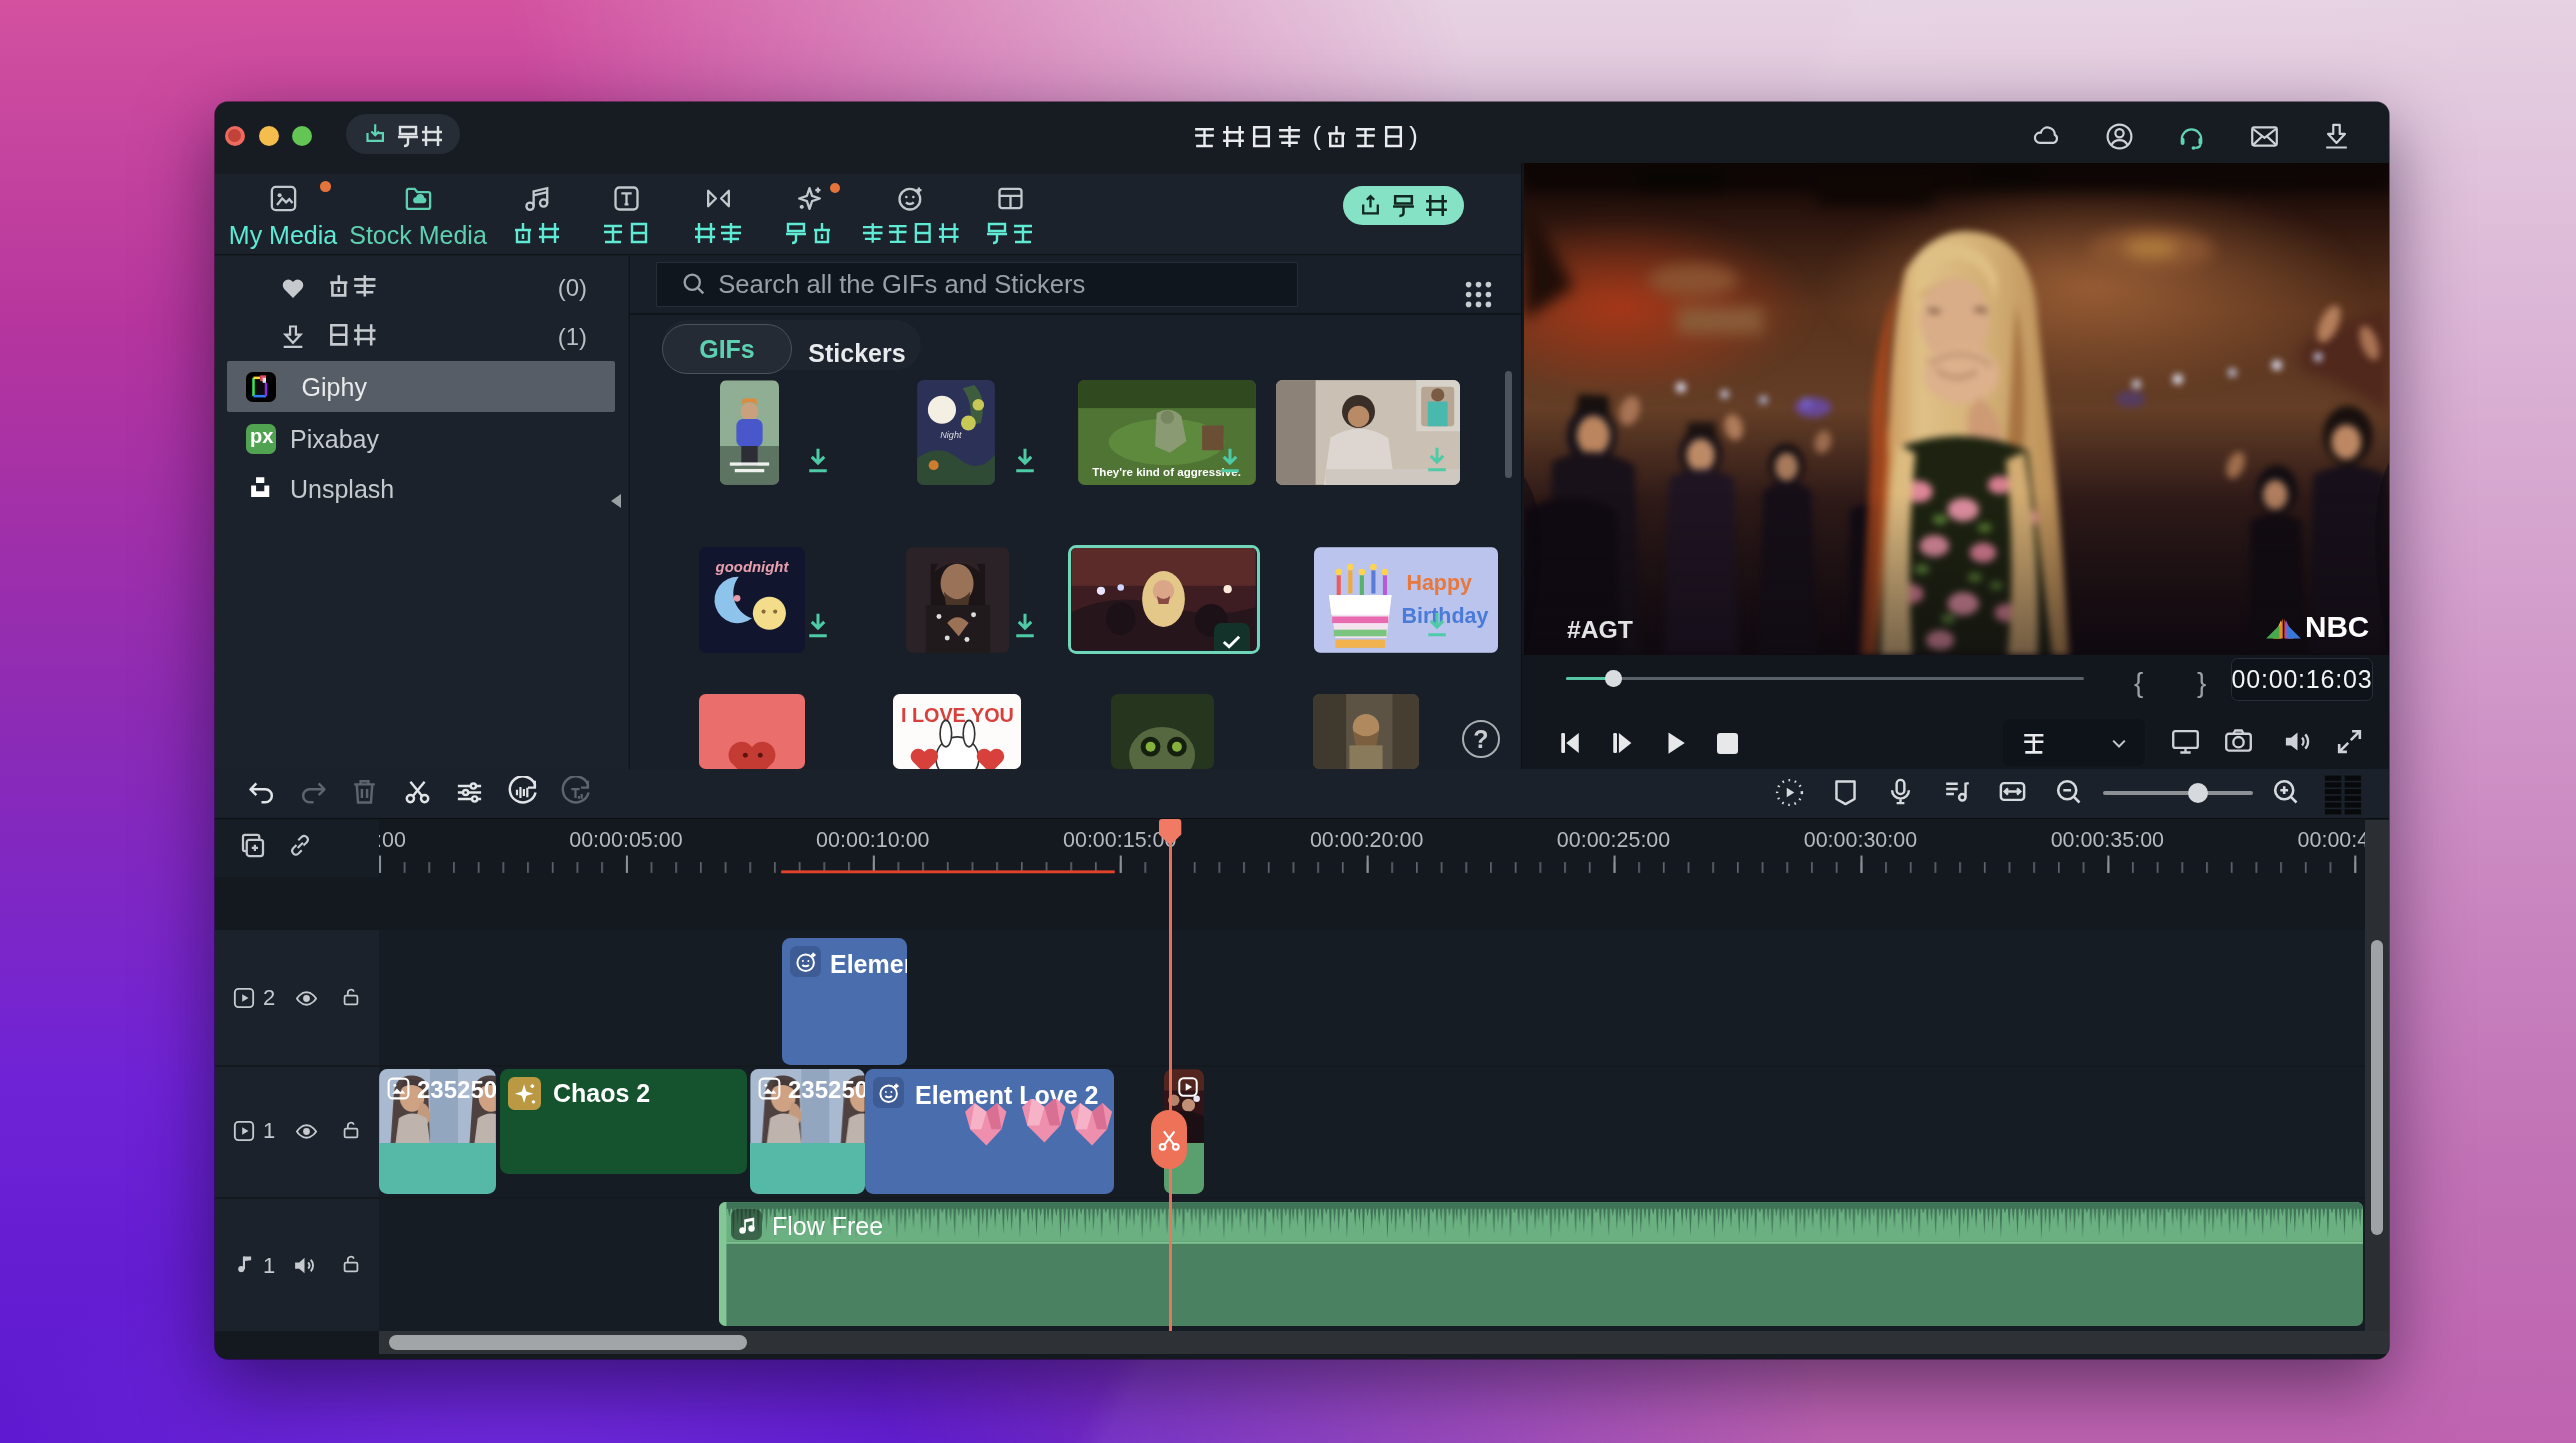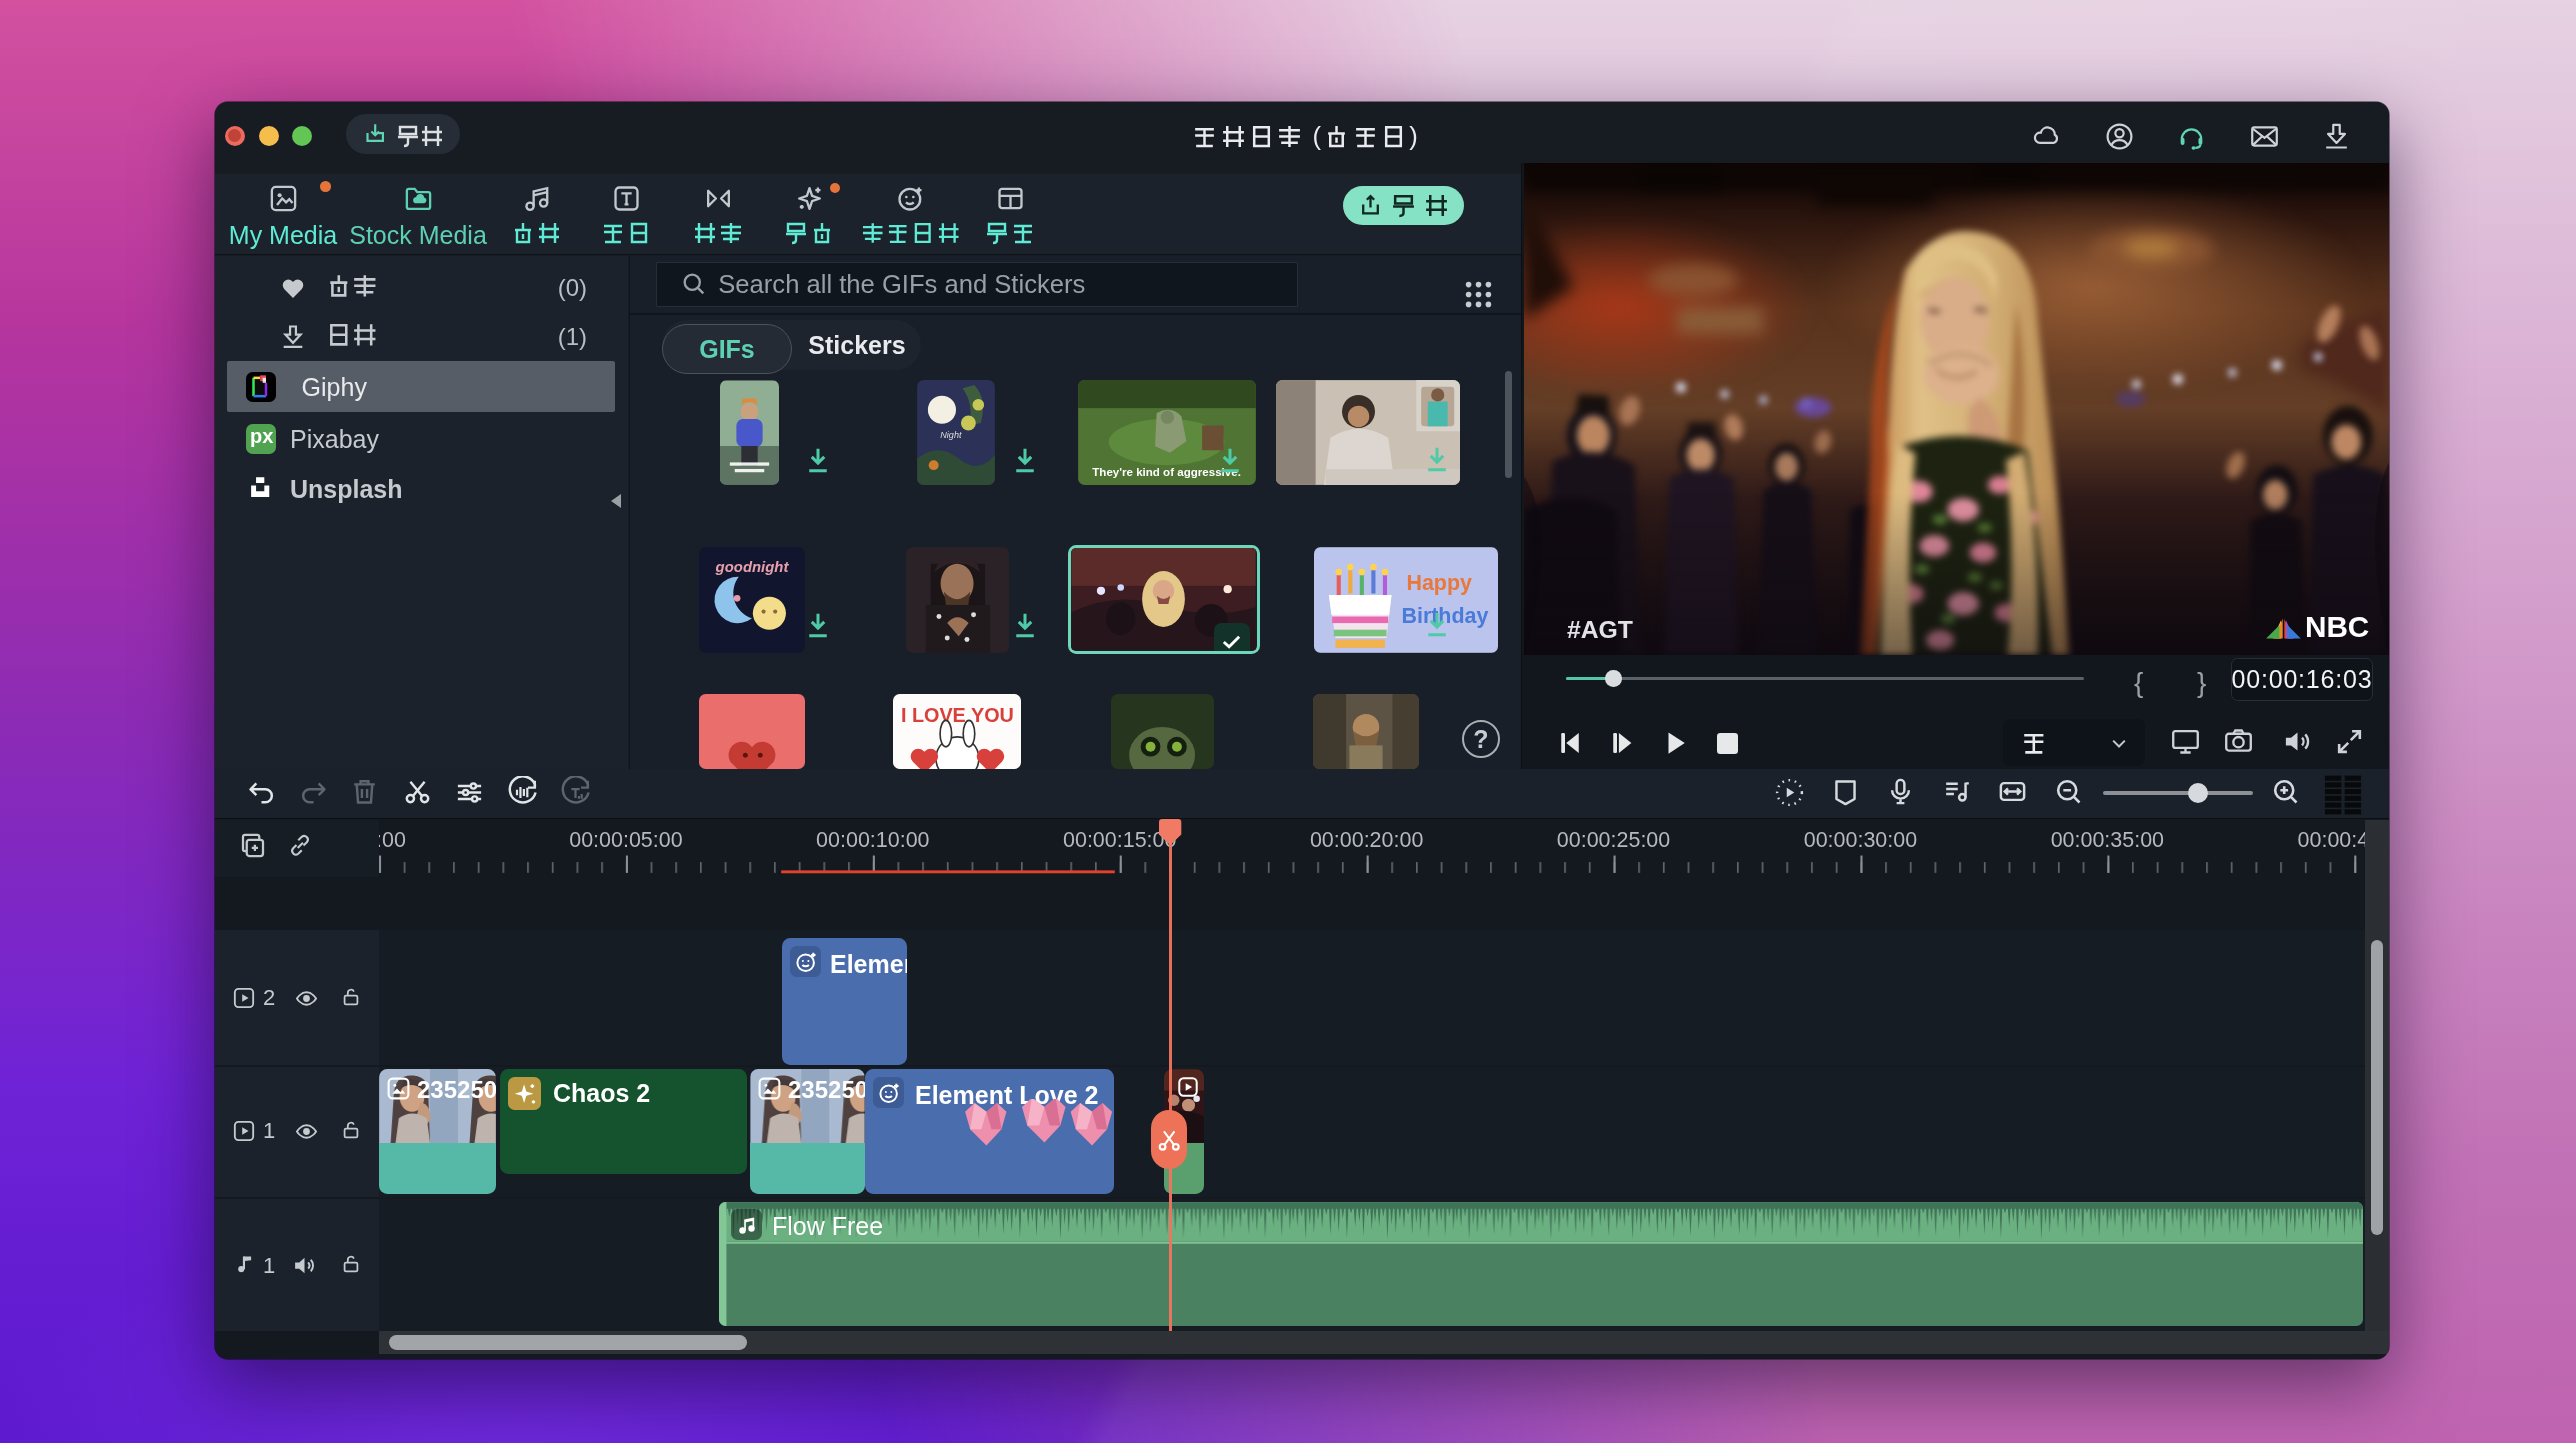--- a/index.html
+++ b/index.html
@@ -34,21 +34,21 @@
   .scount { position:absolute; right:41px; font-size:24px; color:#b9bec3; }
   #giphyrow { position:absolute; left:11.6px; top:105px; width:388px; height:51px; background:#565d66; border-radius:2px; }
   .sq { position:absolute; width:30px; height:30px; border-radius:6.6px; }
   .slabel { font-size:25px; color:#e8eaec; }
   
   #gifpanel { position:absolute; left:414px; top:154px; width:892px; height:513px; background:#191f28; border-left:1.7px solid #10151b; }
   #searchbox { position:absolute; left:25.6px; top:5.8px; width:642px; height:45px; background:#10161d; border:0.8px solid #262e37; border-radius:1px; display:flex; align-items:center; }
   #searchbox span { color:#989fa7; font-size:25.6px; margin-left:10.7px; }
   #pillrow { position:absolute; left:32px; top:64px; width:259px; height:50px; background:#1d242d; border-radius:25px; }
   #gifspill { position:absolute; left:0; top:4px; width:130px; height:50px; border:1.7px solid #4a525c; background:#242b34; border-radius:25px; color:#5ed0b2; font-weight:700; font-size:25px; display:flex; align-items:center; justify-content:center; }
-  #stickpill { position:absolute; left:130px; top:0; width:130px; height:50px; color:#e8eaed; font-weight:700; font-size:25px; display:flex; align-items:center; justify-content:center; }
+  #stickpill { position:absolute; left:130px; top:8px; width:130px; height:50px; color:#e8eaed; font-weight:700; font-size:25px; display:flex; align-items:center; justify-content:center; }
   .thumb { position:absolute; border-radius:6.6px; overflow:hidden; }
   .dlarrow { position:absolute; width:30px; height:30px; }
   
   #preview { position:absolute; left:1306px; top:61px; width:868px; height:606px; background:#12171e; border-left:1.7px solid #0b0f14; }
   #timecode { position:absolute; left:709px; top:495px; width:142px; height:43px; background:#0e1319; border:0.8px solid #272e37; border-radius:6.6px; color:#f2f4f5; font-size:25px; display:flex; align-items:center; justify-content:center; letter-spacing:0.8px;}
   #fullbox { position:absolute; left:481px; top:556px; width:142px; height:47px; background:#0e1319; border-radius:6.6px; }
   
   #timeline { position:absolute; left:0; top:667px; width:2174px; height:590px; background:#14191f; }
   #ttoolbar { position:absolute; left:0; top:0; width:100%; height:50px; background:#1a212a; border-bottom:1.7px solid #0c1014; }
   #ruler { position:absolute; left:164px; top:51px; width:1986px; height:57px; background:#14191f; overflow:hidden; }
@@ -347,21 +347,21 @@
     </div>
     <div class="srow" style="top:168px;">
       <div class="sq" style="left:31px;top:0;background:#51a351;"></div>
       <span class="abs" style="left:35px;top:0.8px;color:#fff;font-size:20px;font-weight:700;">px</span>
       <span class="slabel abs" style="left:75px;top:0.8px;color:#c6cace;">Pixabay</span>
     </div>
     <div class="srow" style="top:218px;">
       <svg class="abs" style="left:32px;top:0px;" width="26.4" height="26.4" viewBox="0 0 32 32" fill="#fff">
           <path d="M11 4h10v7H11zM5 14h6v7h10v-7h6v14H5z"></path>
         </svg>
-      <span class="slabel abs" style="left:75px;top:0.8px;color:#c6cace;font-weight:bold;">Unsplash</span>
+      <span class="slabel abs" style="left:75px;top:0.8px;color:#c6cace;">Unsplash</span>
     </div>
     <div class="abs" style="left:396px;top:238px;width:0;height:0;border-top:7.4px solid transparent;border-bottom:7.4px solid transparent;border-right:10px solid #9ba0a5;"></div>
   </div>
   <div id="gifpanel" style="overflow:hidden;">
     <div id="searchbox">
       <svg style="margin-left:23px;" width="28" height="28" viewBox="0 0 24 24" fill="none" stroke="#9aa1a8" stroke-width="2">
           <circle cx="10.5" cy="10.5" r="6.5"></circle>
           <path d="m15.5 15.5 4.5 4.5"></path>
         </svg>
       <span>Search all the GIFs and Stickers</span>

